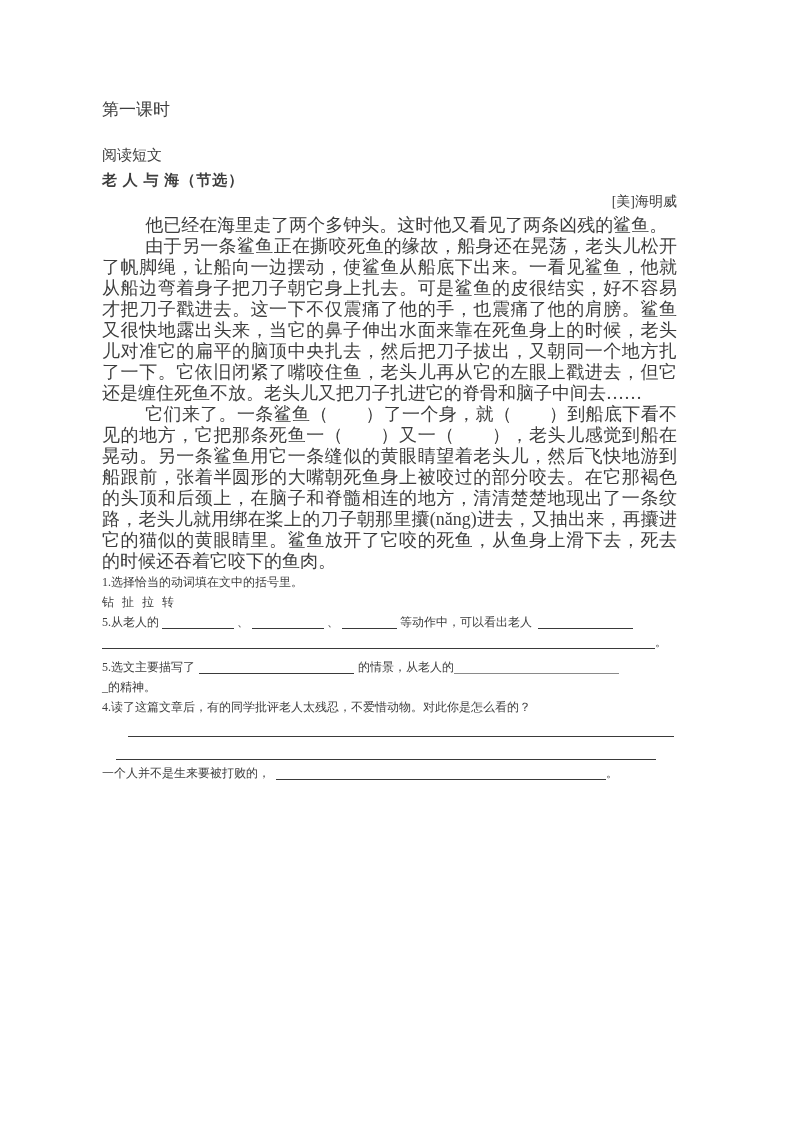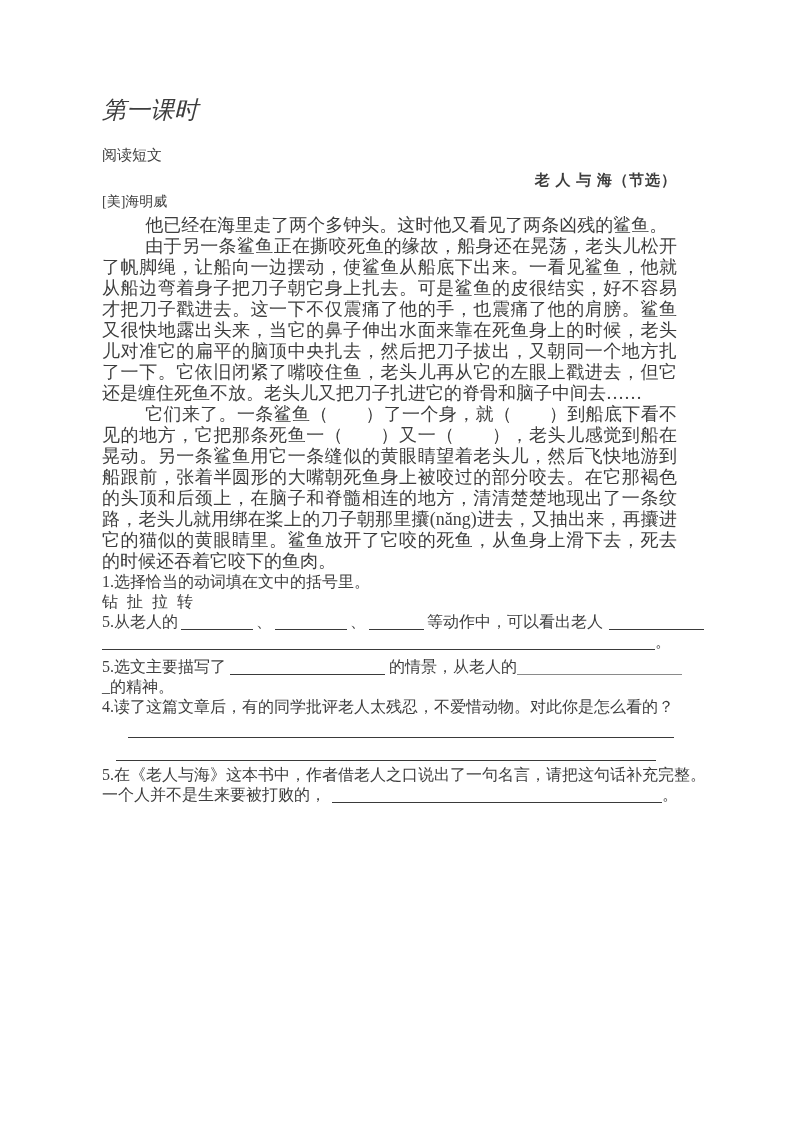--- a/index.html
+++ b/index.html
@@ -6,30 +6,30 @@
   #page{
     position:relative;
     width:793px;height:1122px;
     background:#ffffff;
     color:#3d3d3d;
     font-family:"Liberation Serif","DejaVu Serif",serif;
     overflow:hidden;
     box-sizing:border-box;
     padding:97px 116px 0 102px;
   }
-  .section-title{font-size:24px;line-height:26px;font-style:italic;}
+  .section-title{font-size:17px;line-height:26px;}
   .instruction{font-size:15px;line-height:20px;margin-top:22px;}
-  .p-title{font-size:15px;line-height:20px;margin-top:5px;text-align:right;font-weight:bold;letter-spacing:1px;}
-  .p-author{font-size:14px;line-height:20px;margin-top:2px;text-align:left;}
+  .p-title{font-size:15px;line-height:20px;margin-top:5px;text-align:left;font-weight:bold;letter-spacing:1px;}
+  .p-author{font-size:14px;line-height:20px;margin-top:2px;text-align:right;}
   .passage{margin-top:3px;}
   .passage p{
     margin:0;font-size:18px;line-height:21px;
     text-indent:2.4em;text-align:justify;
   }
-  .questions{font-size:16px;line-height:20px;}
+  .questions{font-size:12px;line-height:20px;}
   .qline{white-space:nowrap;}
   .blank{
     display:inline-block;
     border-bottom:1px solid #3a3a3a;
     height:13px;
     vertical-align:-3px;
   }
   .blank.gray{border-bottom-color:#8a8a8a;}
   .b-q2-1{width:72px;margin:0 3px;}
   .b-q2-2{width:72px;margin:0 3px;}
@@ -83,19 +83,18 @@
     <div class="qline">_的精神。</div>
 
     <div class="qline">4.读了这篇文章后，有的同学批评老人太残忍，不爱惜动物。对此你是怎么看的？</div>
     <div class="qline ans-row">
       <span class="blank b-ans1"></span>
     </div>
     <div class="qline ans-row">
       <span class="blank b-ans2"></span>
     </div>
 
-    <div class="qline q5-row">5.在《老人与海》这本书中，作者借老人之口说出了一句名言，请把这句话补充完整。</div>
     <div class="qline">
       <span>一个人并不是生来要被打败的，</span><span class="blank b-q5"></span><span>。</span>
     </div>
 
   </div>
 </div>
 
 </body></html>

